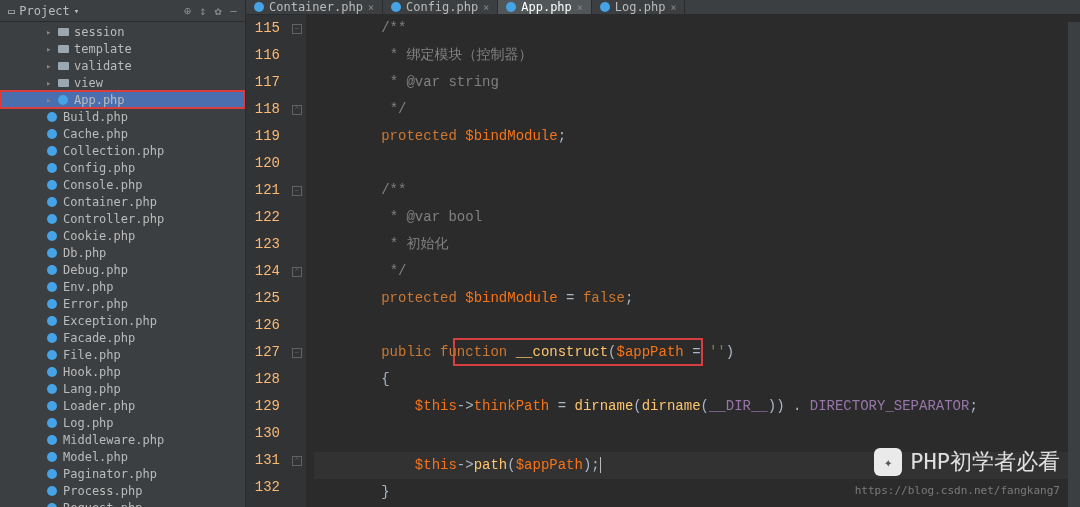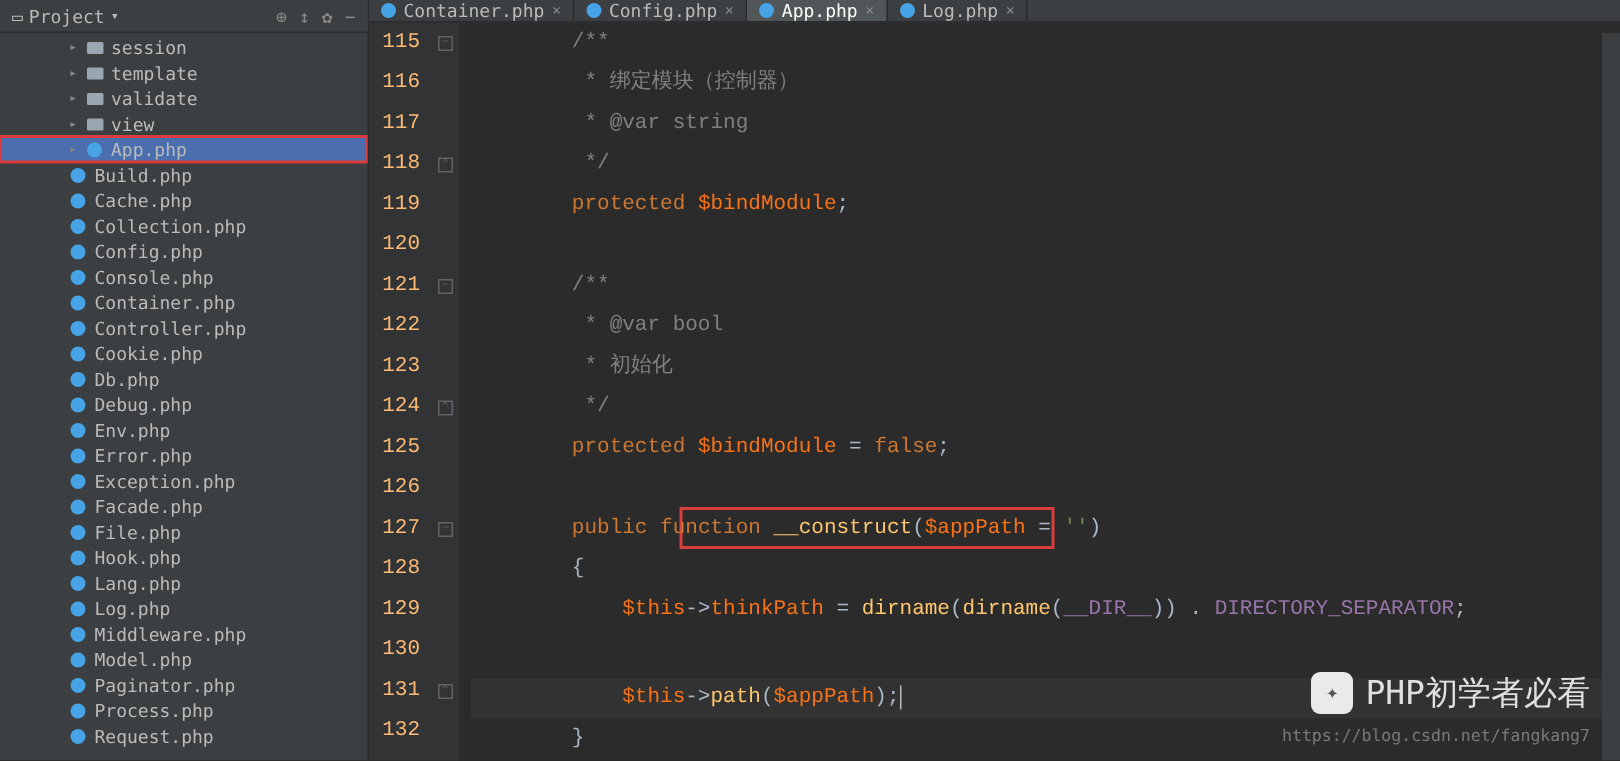--- a/index.html
+++ b/index.html
@@ -210,20 +210,27 @@
           <span class="tree-icon">
             <span class="php-icon"></span>
           </span>
           <span class="tree-label">Lang.php</span>
         </div>
         <div class="tree-item">
           <span class="tree-arrow"></span>
           <span class="tree-icon">
             <span class="php-icon"></span>
           </span>
+          <span class="tree-label">Loader.php</span>
+        </div>
+        <div class="tree-item">
+          <span class="tree-arrow"></span>
+          <span class="tree-icon">
+            <span class="php-icon"></span>
+          </span>
           <span class="tree-label">Log.php</span>
         </div>
         <div class="tree-item">
           <span class="tree-arrow"></span>
           <span class="tree-icon">
             <span class="php-icon"></span>
           </span>
           <span class="tree-label">Middleware.php</span>
         </div>
         <div class="tree-item">

